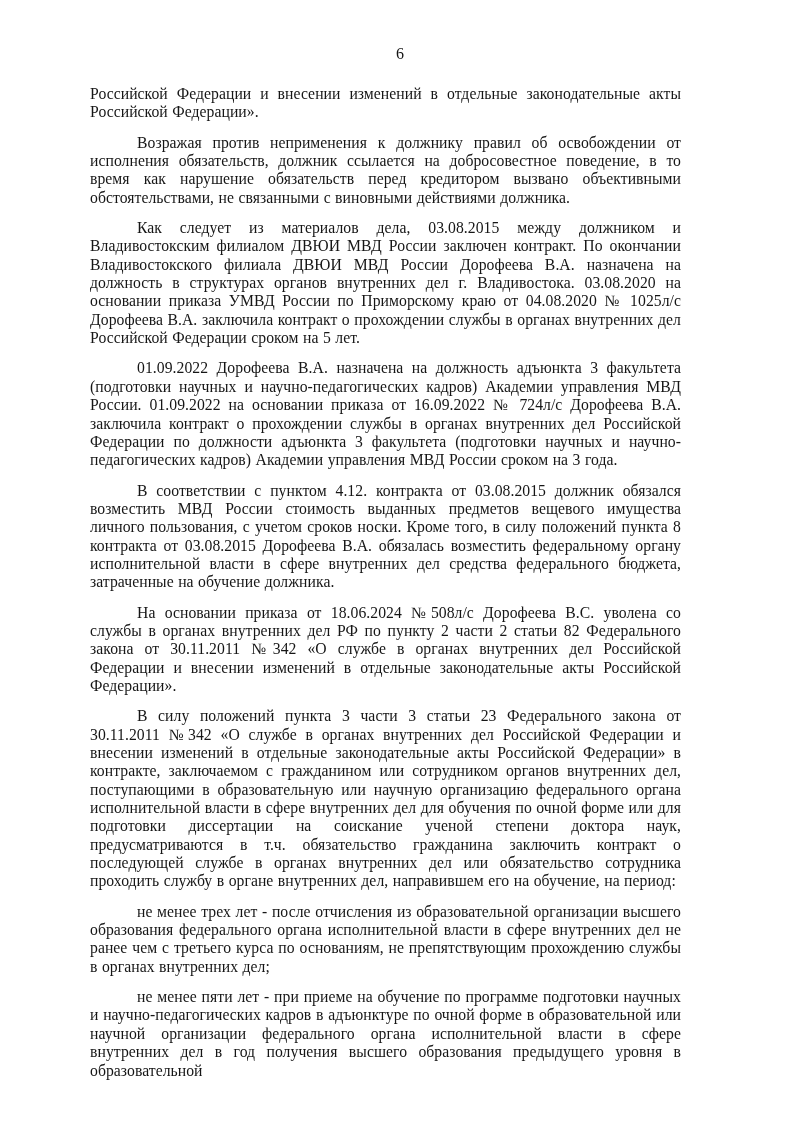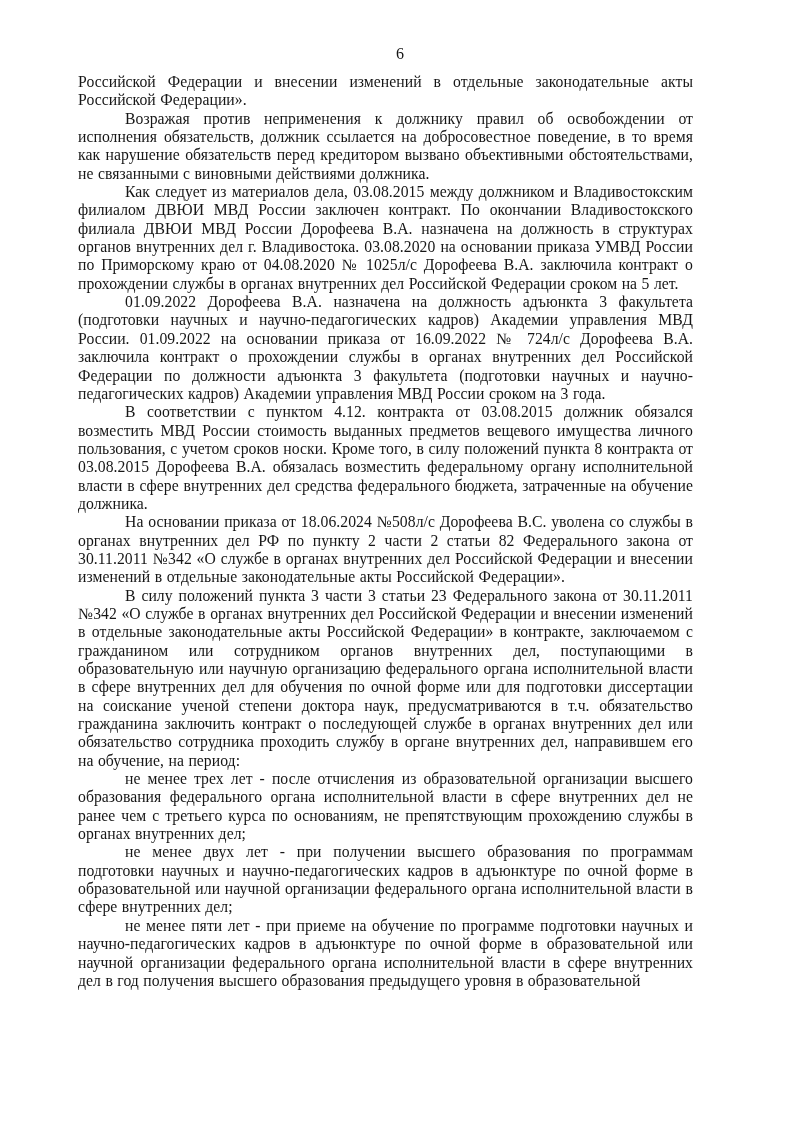--- a/index.html
+++ b/index.html
@@ -27,21 +27,21 @@
     line-height: 19px;
     color: #161616;
   }
   .content {
     position: absolute;
     top: 73px;
     left: 78px;
     width: 615px;
   }
   .content p {
-    margin: 0;
+    margin: 12px;
     padding: 0;
     font-size: 15.7px;
     line-height: 18.35px;
     text-align: justify;
     text-indent: 47px;
     word-spacing: 0.5px;
     letter-spacing: 0.05px;
   }
   .content p.continuation {
     text-indent: 0;
@@ -55,16 +55,15 @@
 
   <div class="content">
     <p class="continuation">Российской Федерации и внесении изменений в отдельные законодательные акты Российской Федерации».</p>
     <p>Возражая против неприменения к должнику правил об освобождении от исполнения обязательств, должник ссылается на добросовестное поведение, в то время как нарушение обязательств перед кредитором вызвано объективными обстоятельствами, не связанными с виновными действиями должника.</p>
     <p>Как следует из материалов дела, 03.08.2015 между должником и Владивостокским филиалом ДВЮИ МВД России заключен контракт. По окончании Владивостокского филиала ДВЮИ МВД России Дорофеева В.А. назначена на должность в структурах органов внутренних дел г. Владивостока. 03.08.2020 на основании приказа УМВД России по Приморскому краю от 04.08.2020 № 1025л/с Дорофеева В.А. заключила контракт о прохождении службы в органах внутренних дел Российской Федерации сроком на 5 лет.</p>
     <p>01.09.2022 Дорофеева В.А. назначена на должность адъюнкта 3 факультета (подготовки научных и научно-педагогических кадров) Академии управления МВД России. 01.09.2022 на основании приказа от 16.09.2022 № 724л/с Дорофеева В.А. заключила контракт о прохождении службы в органах внутренних дел Российской Федерации по должности адъюнкта 3 факультета (подготовки научных и научно-педагогических кадров) Академии управления МВД России сроком на 3 года.</p>
     <p>В соответствии с пунктом 4.12. контракта от 03.08.2015 должник обязался возместить МВД России стоимость выданных предметов вещевого имущества личного пользования, с учетом сроков носки. Кроме того, в силу положений пункта 8 контракта от 03.08.2015 Дорофеева В.А. обязалась возместить федеральному органу исполнительной власти в сфере внутренних дел средства федерального бюджета, затраченные на обучение должника.</p>
     <p>На основании приказа от 18.06.2024 №508л/с Дорофеева В.С. уволена со службы в органах внутренних дел РФ по пункту 2 части 2 статьи 82 Федерального закона от 30.11.2011 №342 «О службе в органах внутренних дел Российской Федерации и внесении изменений в отдельные законодательные акты Российской Федерации».</p>
     <p>В силу положений пункта 3 части 3 статьи 23 Федерального закона от 30.11.2011 №342 «О службе в органах внутренних дел Российской Федерации и внесении изменений в отдельные законодательные акты Российской Федерации» в контракте, заключаемом с гражданином или сотрудником органов внутренних дел, поступающими в образовательную или научную организацию федерального органа исполнительной власти в сфере внутренних дел для обучения по очной форме или для подготовки диссертации на соискание ученой степени доктора наук, предусматриваются в т.ч. обязательство гражданина заключить контракт о последующей службе в органах внутренних дел или обязательство сотрудника проходить службу в органе внутренних дел, направившем его на обучение, на период:</p>
     <p>не менее трех лет - после отчисления из образовательной организации высшего образования федерального органа исполнительной власти в сфере внутренних дел не ранее чем с третьего курса по основаниям, не препятствующим прохождению службы в органах внутренних дел;</p>
-    <p>не менее двух лет - при получении высшего образования по программам подготовки научных и научно-педагогических кадров в адъюнктуре по очной форме в образовательной или научной организации федерального органа исполнительной власти в сфере внутренних дел;</p>
     <p>не менее пяти лет - при приеме на обучение по программе подготовки научных и научно-педагогических кадров в адъюнктуре по очной форме в образовательной или научной организации федерального органа исполнительной власти в сфере внутренних дел в год получения высшего образования предыдущего уровня в образовательной</p>
   </div>
 </div>
 
 </body></html>

